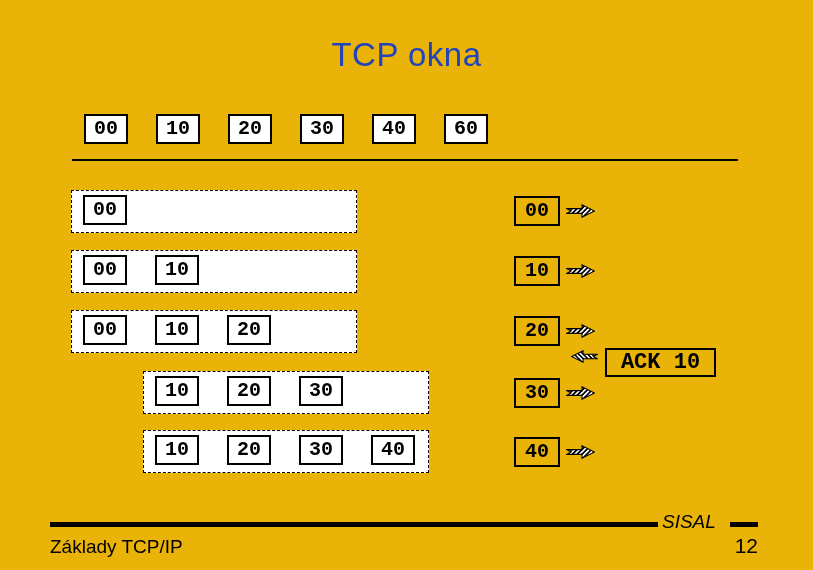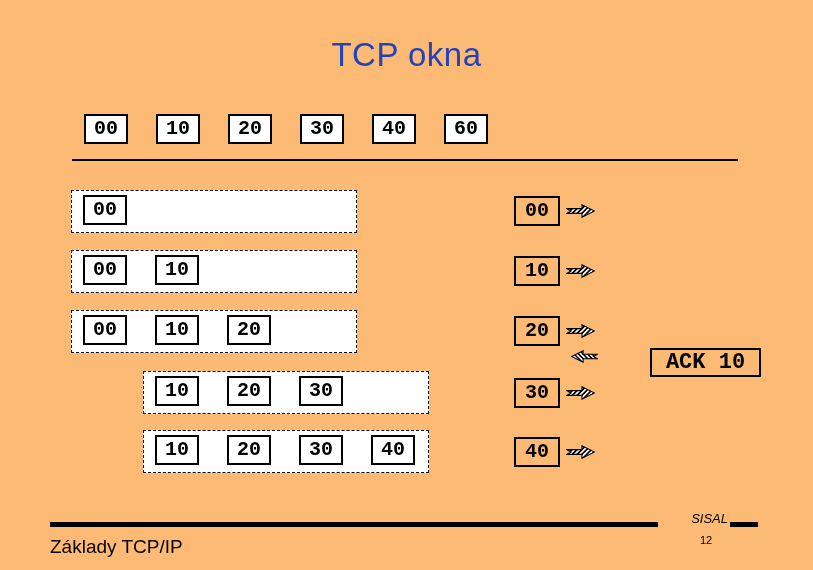--- a/index.html
+++ b/index.html
@@ -1,19 +1,19 @@
 <!DOCTYPE html>
 <html><head>
 <meta charset="utf-8">
 <style>
   html,body{margin:0;padding:0;background:#888;}
   .slide{
     position:relative;
     width:813px;height:570px;
-    background:#fdba74;
+    background:#eab308;
     font-family:"Liberation Sans",sans-serif;
     overflow:hidden;
     margin:0 auto;
   }
   .title{
     position:absolute;
     left:0;top:36px;width:100%;
     margin:0;
     text-align:center;
     font-size:33px;
@@ -60,54 +60,54 @@
     position:absolute;
     left:605px;top:348px;
     width:107px;height:25px;
     border:2px solid #000;
     font-family:"Liberation Mono","DejaVu Sans Mono",monospace;
     font-weight:bold;
     font-size:22px;
     line-height:25px;
     text-align:center;
     white-space:pre;
-    margin-left:45px;
   }
   .footer-line{
     position:absolute;
     left:50px;top:522px;
     width:608px;height:5px;
     background:#000;
   }
   .footer-line-short{
     position:absolute;
     left:730px;top:522px;
     width:28px;height:5px;
     background:#000;
   }
   .brand{
     position:absolute;
     left:662px;top:511px;
     width:66px;
-    font-size:13px;
+    font-size:19px;
     font-style:italic;
-    text-align:right;
+    text-align:left;
     color:#000;
   }
   .footer-left{
     position:absolute;
     left:50px;top:536px;
     font-size:19px;
     color:#000;
   }
   .page-number{
     position:absolute;
     left:700px;top:534px;
     width:58px;
-    font-size:11px;
+    text-align:right;
+    font-size:21px;
     color:#000;
   }
 </style>
 </head>
 <body>
 
 <div class="slide">
 
   <svg width="0" height="0" style="position:absolute" aria-hidden="true">
     <defs>

